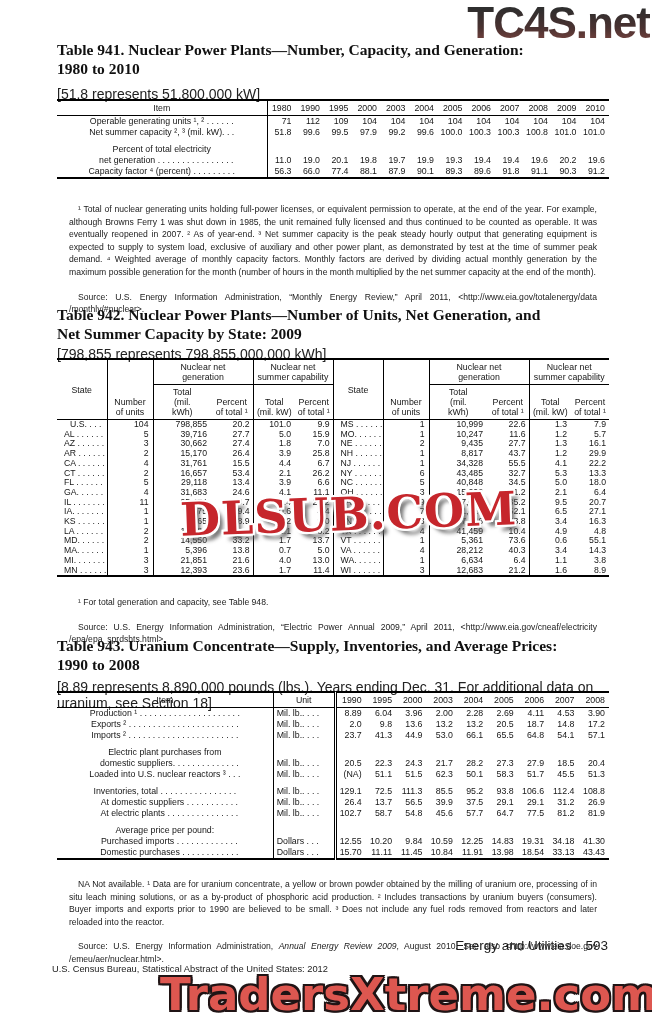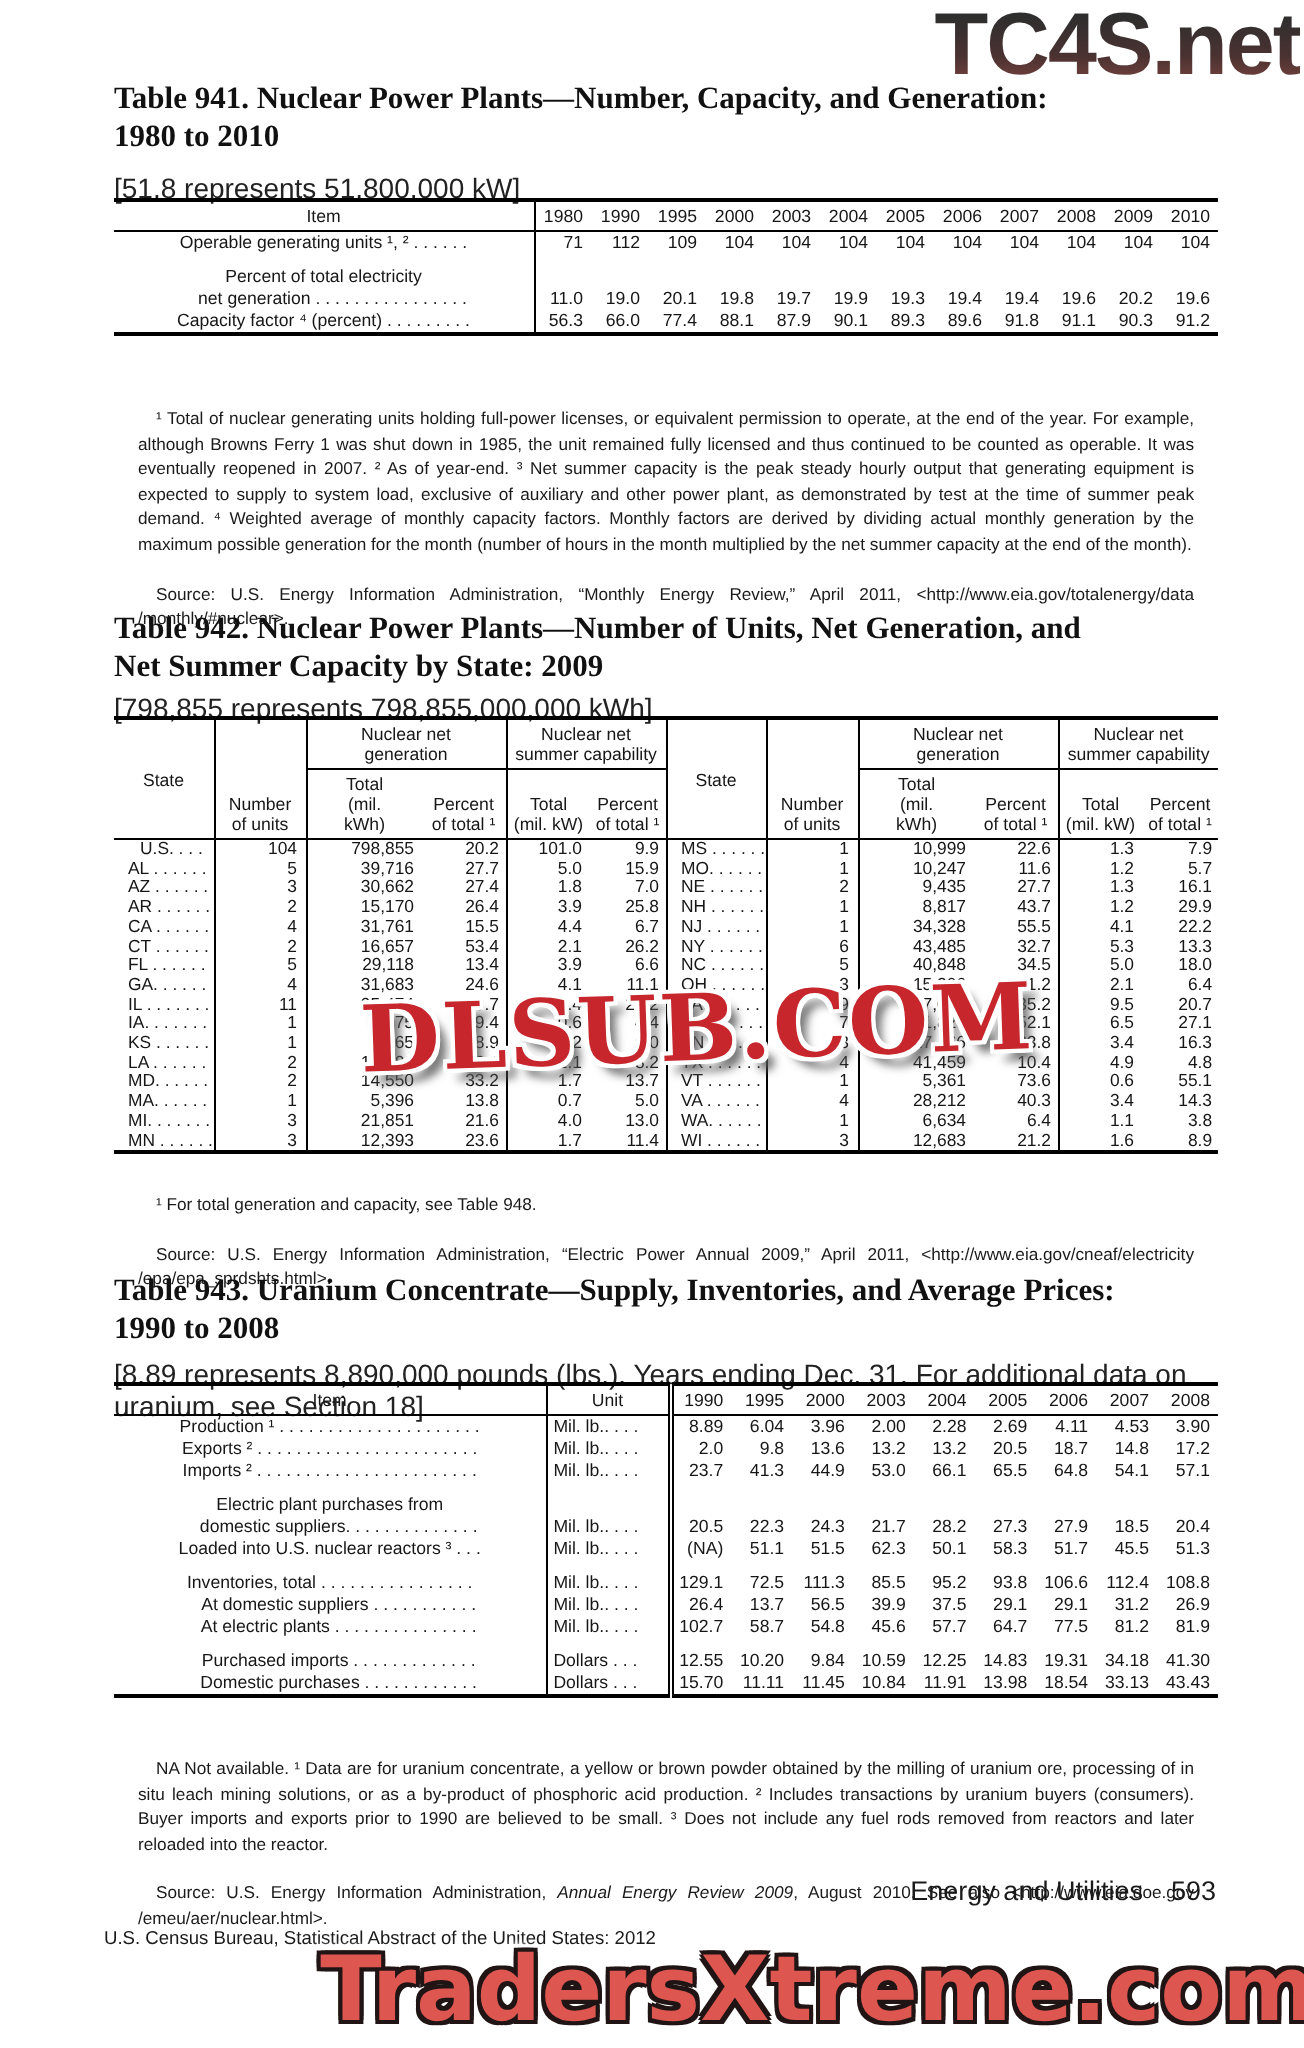--- a/index.html
+++ b/index.html
@@ -89,20 +89,35 @@
             <td class="num">104</td>
             <td class="num">104</td>
             <td class="num">104</td>
             <td class="num">104</td>
             <td class="num">104</td>
             <td class="num">104</td>
             <td class="num">104</td>
             <td class="num">104</td>
             <td class="num">104</td>
           </tr>
+          <tr>
+            <td class="stub br">Net summer capacity ², ³ (mil. kW). . .</td>
+            <td class="num">51.8</td>
+            <td class="num">99.6</td>
+            <td class="num">99.5</td>
+            <td class="num">97.9</td>
+            <td class="num">99.2</td>
+            <td class="num">99.6</td>
+            <td class="num">100.0</td>
+            <td class="num">100.3</td>
+            <td class="num">100.3</td>
+            <td class="num">100.8</td>
+            <td class="num">101.0</td>
+            <td class="num">101.0</td>
+          </tr>
           <tr class="spacer">
             <td class="stub br"></td>
             <td colspan="12"></td>
           </tr>
           <tr>
             <td class="stub br">Percent of total electricity</td>
             <td class="num"></td>
             <td class="num"></td>
             <td class="num"></td>
             <td class="num"></td>
@@ -599,20 +614,33 @@
             <td class="num">77.5</td>
             <td class="num">81.2</td>
             <td class="num">81.9</td>
           </tr>
           <tr class="spacer">
             <td class="stub br"></td>
             <td class="unit dbl"></td>
             <td colspan="9"></td>
           </tr>
           <tr>
+            <td class="stub br">Average price per pound:</td>
+            <td class="unit dbl"></td>
+            <td class="num"></td>
+            <td class="num"></td>
+            <td class="num"></td>
+            <td class="num"></td>
+            <td class="num"></td>
+            <td class="num"></td>
+            <td class="num"></td>
+            <td class="num"></td>
+            <td class="num"></td>
+          </tr>
+          <tr>
             <td class="stub br ind">Purchased imports  . . . . . . . . . . . . .</td>
             <td class="unit dbl">Dollars . . .</td>
             <td class="num">12.55</td>
             <td class="num">10.20</td>
             <td class="num">9.84</td>
             <td class="num">10.59</td>
             <td class="num">12.25</td>
             <td class="num">14.83</td>
             <td class="num">19.31</td>
             <td class="num">34.18</td>

